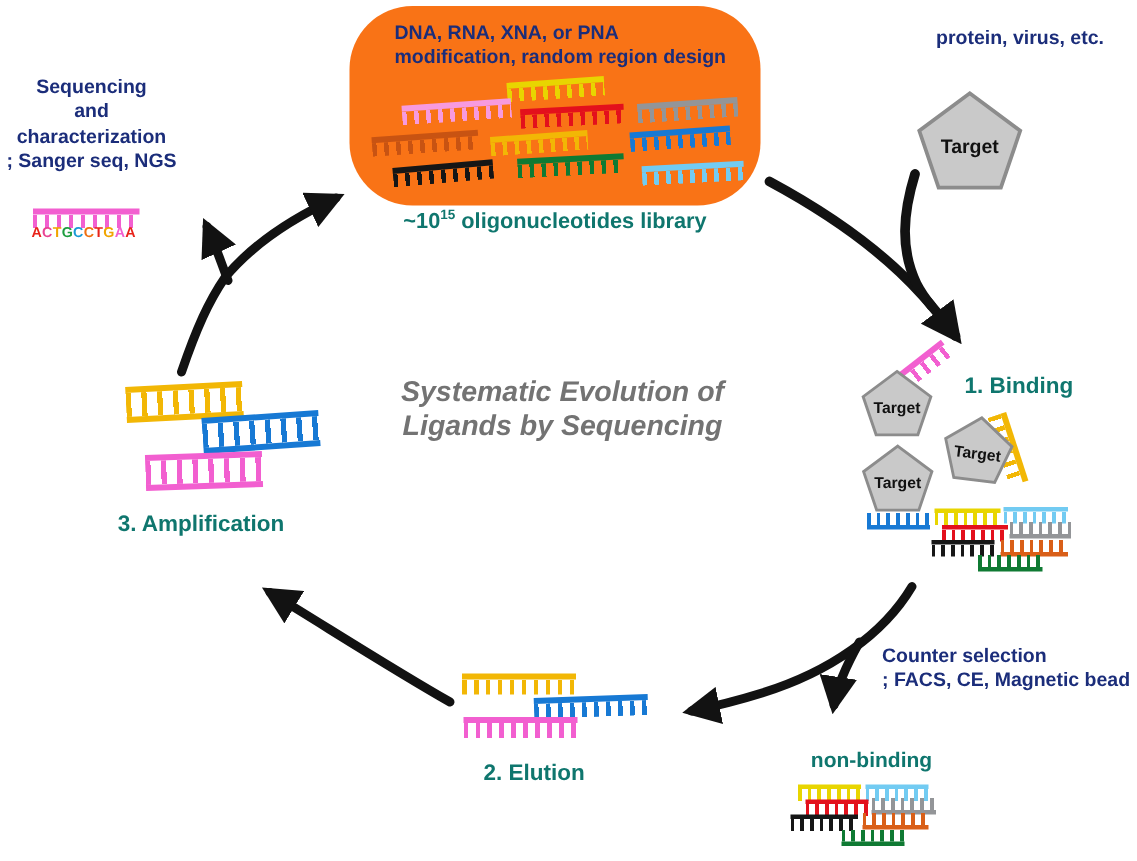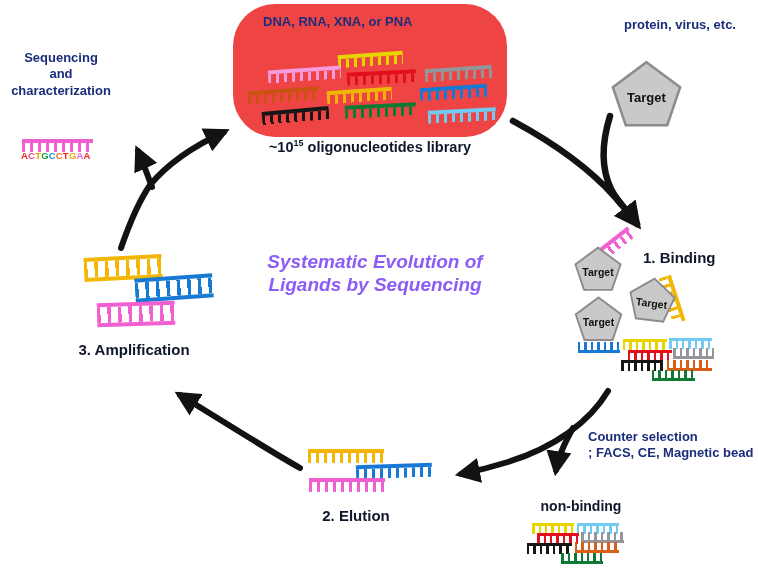--- a/index.html
+++ b/index.html
@@ -5,34 +5,34 @@
   html,body{margin:0;padding:0;}
   body{
     width:758px;height:574px;background:#ffffff;
     font-family:"Liberation Sans",sans-serif;
     position:relative;overflow:hidden;
   }
   .canvas{position:absolute;inset:0;width:758px;height:574px;}
 
   
   .navy{color:#1b2d7a;font-weight:bold;}
-  .blk{color:#0f172a;font-weight:bold;}
+  .blk{color:#0f766e;font-weight:bold;}
   .tb{position:absolute;line-height:1.25;}
 
   .seq-block{left:0px;top:50px;width:122px;text-align:center;font-size:13px;}
   .lib-box{
     position:absolute;left:233px;top:4px;width:274px;height:133px;
-    background:#ef4444;border-radius:42px;
+    background:#f97316;border-radius:42px;
   }
   .lib-text{position:absolute;left:30px;top:10px;font-size:13px;line-height:16px;}
   .lib-caption{left:233px;top:138px;width:274px;text-align:center;font-size:14.5px;}
   .lib-caption sup{font-size:9px;}
   .cell-text{left:624px;top:17px;width:134px;font-size:13px;line-height:16px;text-align:left;}
   .title-block{left:240px;top:250px;width:270px;text-align:center;
-    font-size:19px;line-height:23px;font-style:italic;font-weight:bold;color:#8b5cf6;}
+    font-size:19px;line-height:23px;font-style:italic;font-weight:bold;color:#737373;}
   .binding-label{left:643px;top:249px;font-size:15px;}
   .counter-text{left:588px;top:429px;width:172px;font-size:13px;line-height:16px;}
   .nonbinding-label{left:518px;top:498px;width:126px;text-align:center;font-size:14px;}
   .elution-label{left:300px;top:507px;width:112px;text-align:center;font-size:15px;}
   .amp-label{left:58px;top:341px;width:152px;text-align:center;font-size:15px;}
 
   
   .comb{
     position:absolute;--c:#000;height:13px;box-sizing:border-box;
     background-image:repeating-linear-gradient(90deg,var(--c) 0 3px,transparent 3px 8px);
@@ -75,27 +75,29 @@
 </style>
 </head>
 <body>
 
 <div class="canvas">
 
   <div class="tb navy seq-block">
     <div>Sequencing</div>
     <div>and</div>
     <div>characterization</div>
+    <div>; Sanger seq, NGS</div>
   </div>
   <div class="comb down c-pink" style="left:22px;top:139px;width:71px;"></div>
   <div class="seq-letters"><span style="color:#e8231a">A</span><span style="color:#e84393">C</span><span style="color:#f0a500">T</span><span style="color:#1e9e40">G</span><span style="color:#199ad6">C</span><span style="color:#f07010">C</span><span style="color:#e8231a">T</span><span style="color:#f0a500">G</span><span style="color:#f25fd0">A</span><span style="color:#e8231a">A</span></div>
 
   <div class="lib-box">
     <div class="lib-text navy">
       <div>DNA, RNA, XNA, or PNA</div>
+      <div>modification, random region design</div>
     </div>
 
     <div class="comb down c-yellow" style="left:105px;top:49px;width:65px;transform:rotate(-4deg);"></div>
     <div class="comb down c-pinklight" style="left:35px;top:64px;width:73px;transform:rotate(-4deg);"></div>
     <div class="comb down c-red" style="left:114px;top:67px;width:69px;transform:rotate(-3deg);"></div>
     <div class="comb down c-gray" style="left:192px;top:63px;width:67px;transform:rotate(-4deg);"></div>
     <div class="comb down c-brown" style="left:15px;top:85px;width:71px;transform:rotate(-4deg);"></div>
     <div class="comb down c-gold" style="left:94px;top:85px;width:65px;transform:rotate(-4deg);"></div>
     <div class="comb down c-blue" style="left:187px;top:82px;width:67px;transform:rotate(-4deg);"></div>
     <div class="comb down c-black" style="left:29px;top:105px;width:67px;transform:rotate(-5deg);"></div>

